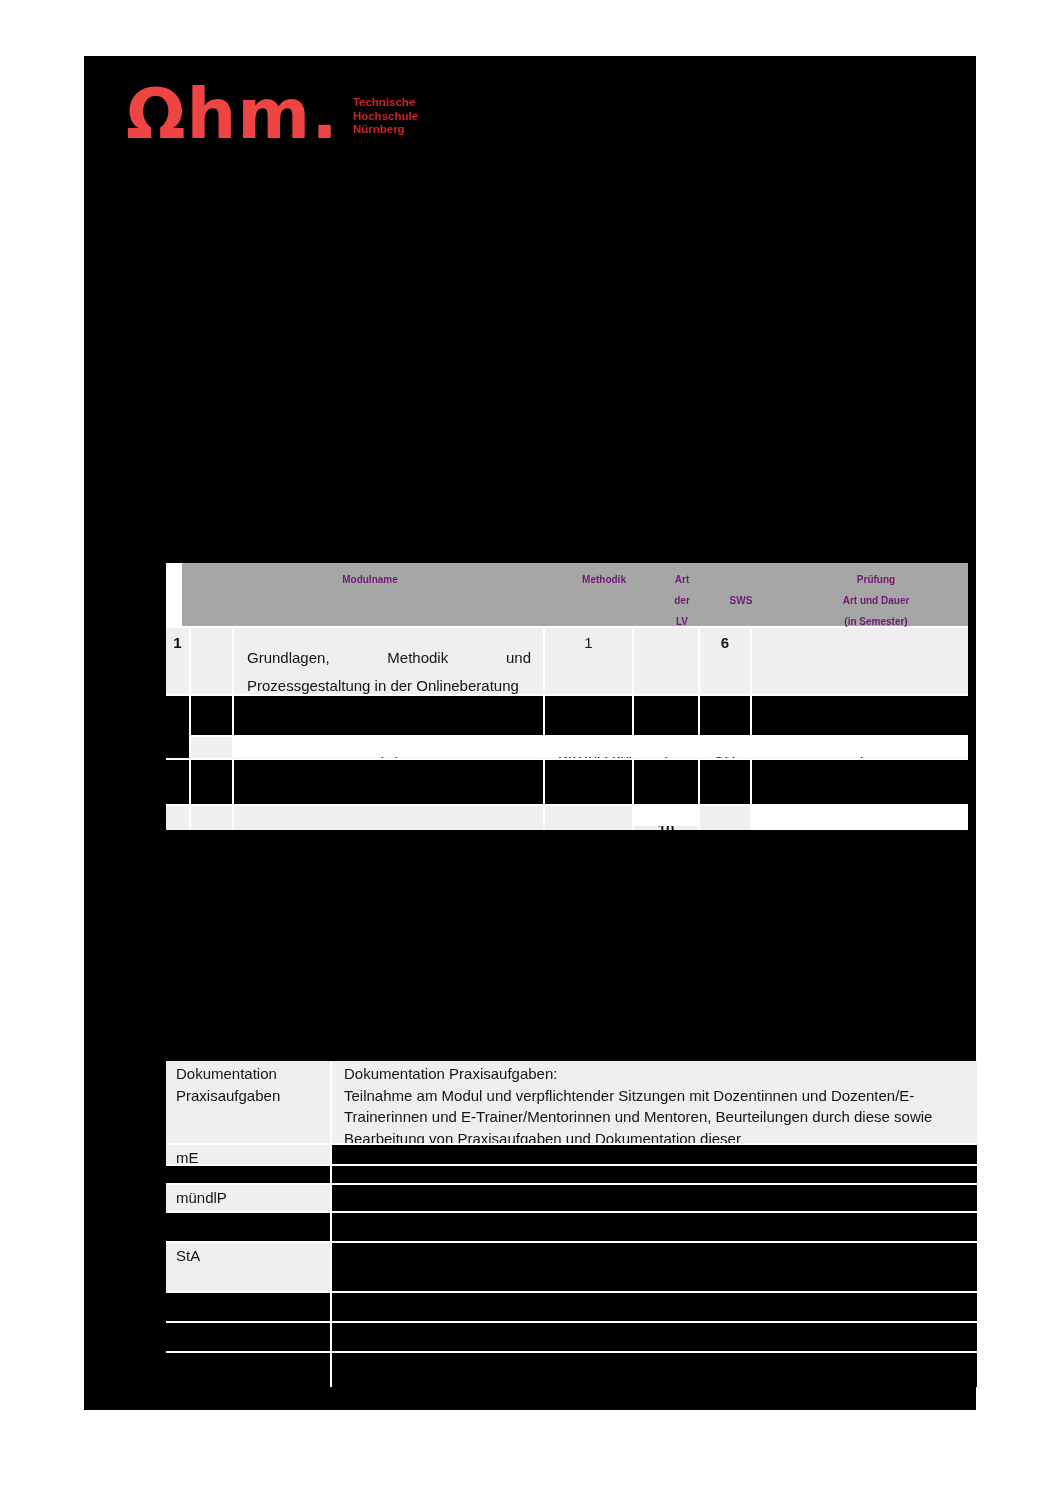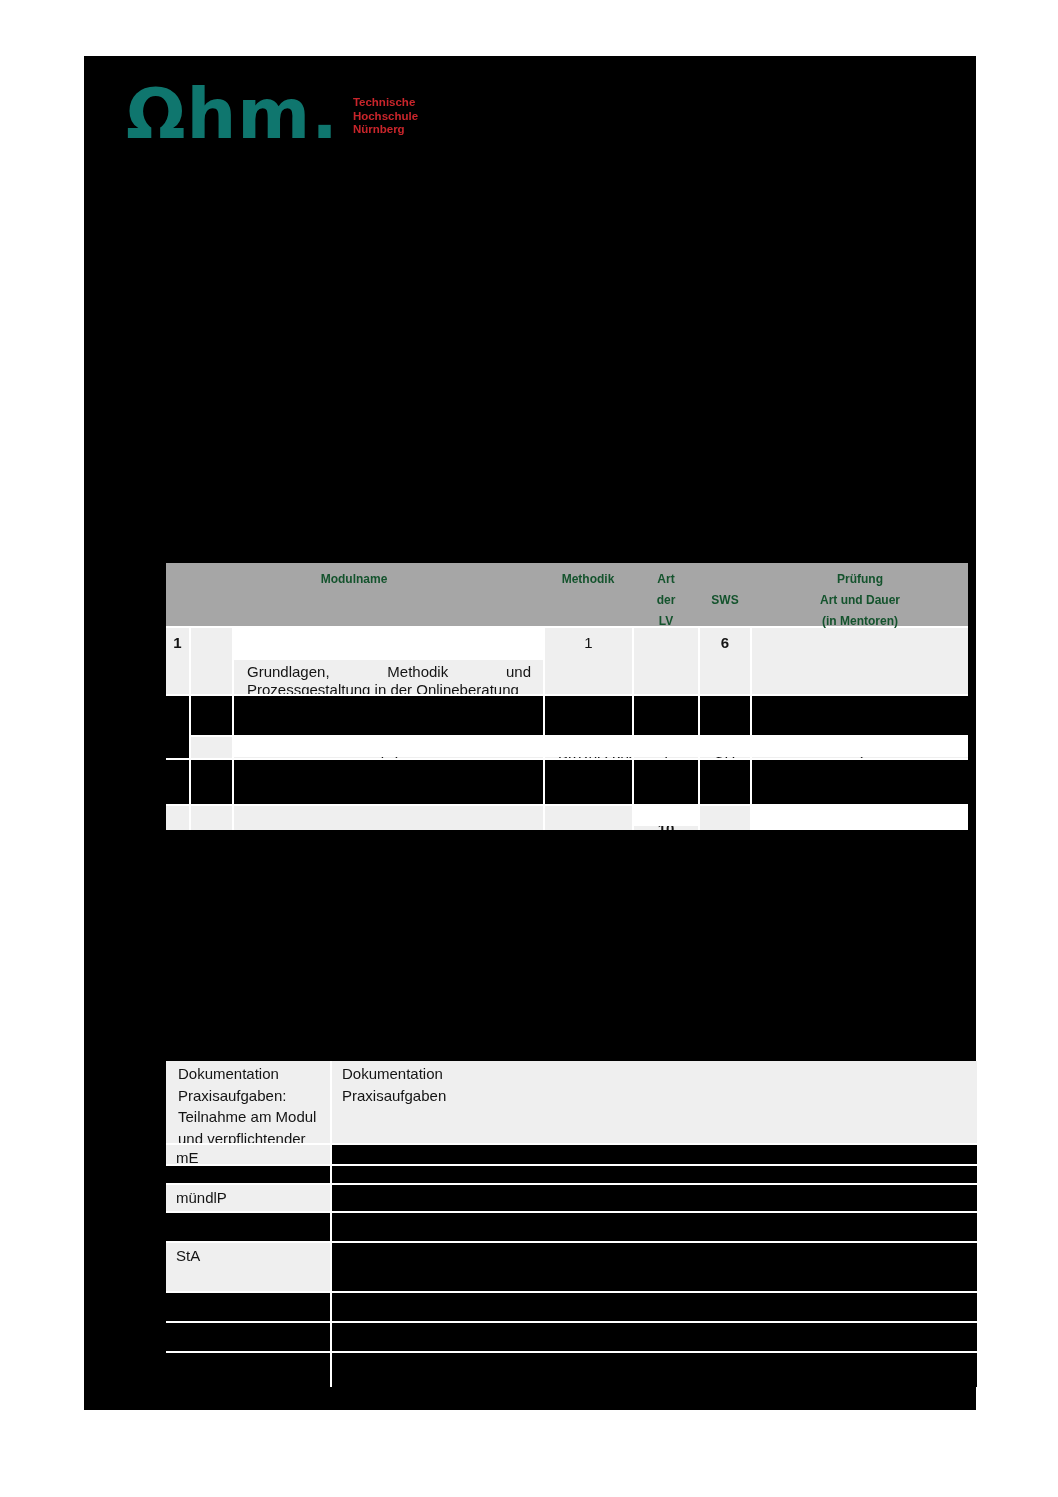--- a/index.html
+++ b/index.html
@@ -5,38 +5,38 @@
   html,body { margin:0; padding:0; background:#ffffff; }
   .canvas {
     position:relative; width:1058px; height:1497px; background:#ffffff;
     font-family:"Liberation Sans", sans-serif; overflow:hidden;
   }
   .black-block { position:absolute; left:84px; top:56px; width:892px; height:1354px; background:#000000; }
 
   
   .logo { position:absolute; left:126px; top:84px; display:flex; align-items:flex-start; }
   .logo-wordmark {
-    font-family:"DejaVu Sans", sans-serif; font-weight:bold; color:#0f766e;
+    font-family:"DejaVu Sans", sans-serif; font-weight:bold; color:#ef4444;
     font-size:70px; line-height:60px; letter-spacing:1px;
   }
   .logo-text { margin-left:14px; margin-top:12px; color:#c9252b; font-size:11.5px; line-height:13.5px; font-weight:bold; }
 
   
   .grid-table { position:absolute; display:grid; gap:2px; background:#ffffff; }
   .cell { background:#efefef; color:#141414; font-size:15px; line-height:21px; overflow:hidden; }
   .cell.black { background:#000000; }
   .cell.center { text-align:center; }
   .cell.bold { font-weight:bold; }
 
   
   .t1 { left:166px; top:563px; grid-template-columns:23px 41px 309px 87px 64px 50px 216px; grid-template-rows:63px 66px 39px 21px 44px 24px; }
-  .t1-header { grid-column:1/8; background:#a6a6a6; position:relative; color:#14532d; font-weight:bold; font-size:12px; line-height:21px; }
+  .t1-header { grid-column:1/8; background:#a6a6a6; position:relative; color:#701a75; font-weight:bold; font-size:10px; line-height:21px;margin-left:16px; }
   .hdr-item { position:absolute; transform:translateX(-50%); text-align:center; white-space:nowrap; }
   .pad-top { padding-top:4px; }
-  .name-cell { padding:3px 12px 0 13px; text-align:justify; line-height:18px;margin-top:32px; }
+  .name-cell { padding:16px 12px 0 13px; text-align:justify; line-height:28px; }
   .left-pad { padding-left:13px; }
   .v-center { display:flex; align-items:center;margin-top:20px; }
   .v-center.center { justify-content:center; }
 
   
   .t2 { left:166px; top:1061px; grid-template-columns:164px 645px; grid-template-rows:82px 19px 17px 26px 28px 48px 28px 28px 34px; }
   .t2 .cell { font-size:15px; line-height:21.5px; }
   .label-cell { padding:2px 6px 0 10px; }
   .doku-text { padding:2px 10px 0 12px; }
   .doku-body { max-width:600px; }
@@ -64,21 +64,21 @@
       <div class="hdr-item" style="left:422px; top:6px;">Methodik</div>
       <div class="hdr-item" style="left:500px; top:6px;">
         <div>Art</div>
         <div>der</div>
         <div>LV</div>
       </div>
       <div class="hdr-item" style="left:559px; top:27px;">SWS</div>
       <div class="hdr-item" style="left:694px; top:6px;">
         <div>Prüfung</div>
         <div>Art und Dauer</div>
-        <div>(in Mentoren)</div>
+        <div>(in Semester)</div>
       </div>
     </div>
 
     <div class="cell center bold pad-top">1</div>
     <div class="cell"></div>
     <div class="cell name-cell">Grundlagen, Methodik und Prozessgestaltung in der Onlineberatung</div>
     <div class="cell center pad-top">1</div>
     <div class="cell"></div>
     <div class="cell center bold pad-top">6</div>
     <div class="cell"></div>
@@ -109,27 +109,27 @@
     <div class="cell"></div>
     <div class="cell"></div>
     <div class="cell"></div>
     <div class="cell"></div>
     <div class="cell center bold v-center">10</div>
     <div class="cell"></div>
   </div>
 
   <div class="grid-table t2">
 
+    <div class="cell label-cell">
+      <div>Dokumentation</div>
+      <div>Praxisaufgaben</div>
+    </div>
     <div class="cell doku-text">
       <div>Dokumentation Praxisaufgaben:</div>
       <div class="doku-body">Teilnahme am Modul und verpflichtender Sitzungen mit Dozentinnen und Dozenten/E-Trainerinnen und E-Trainer/Mentorinnen und Mentoren, Beurteilungen durch diese sowie Bearbeitung von Praxisaufgaben und Dokumentation dieser</div>
-    </div>
-    <div class="cell label-cell">
-      <div>Dokumentation</div>
-      <div>Praxisaufgaben</div>
     </div>
 
     <div class="cell label-cell">mE</div>
     <div class="cell black"></div>
 
     <div class="cell black"></div>
     <div class="cell black"></div>
 
     <div class="cell label-cell">mündlP</div>
     <div class="cell black"></div>

